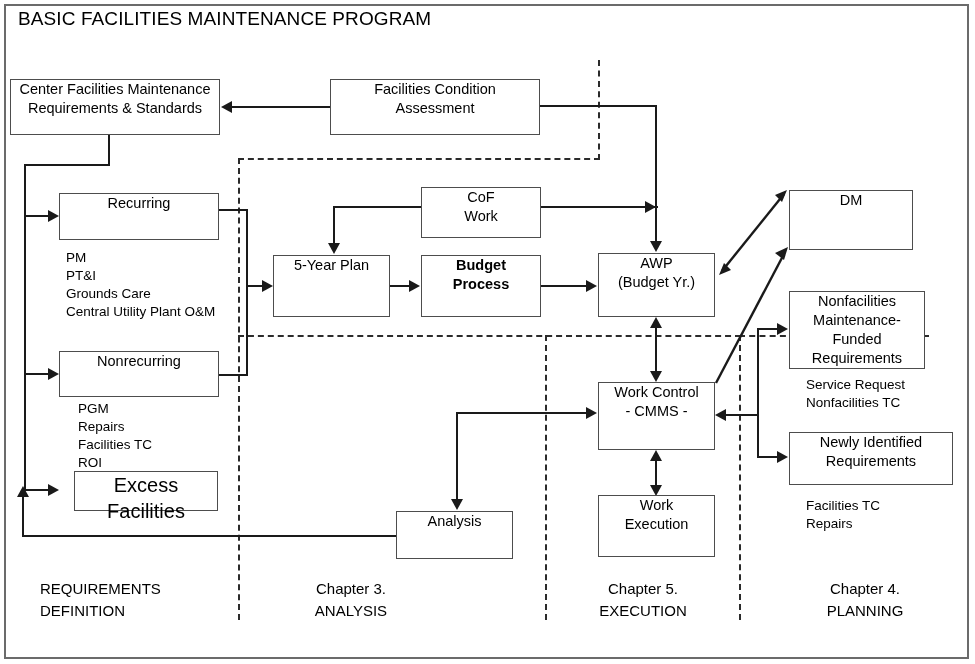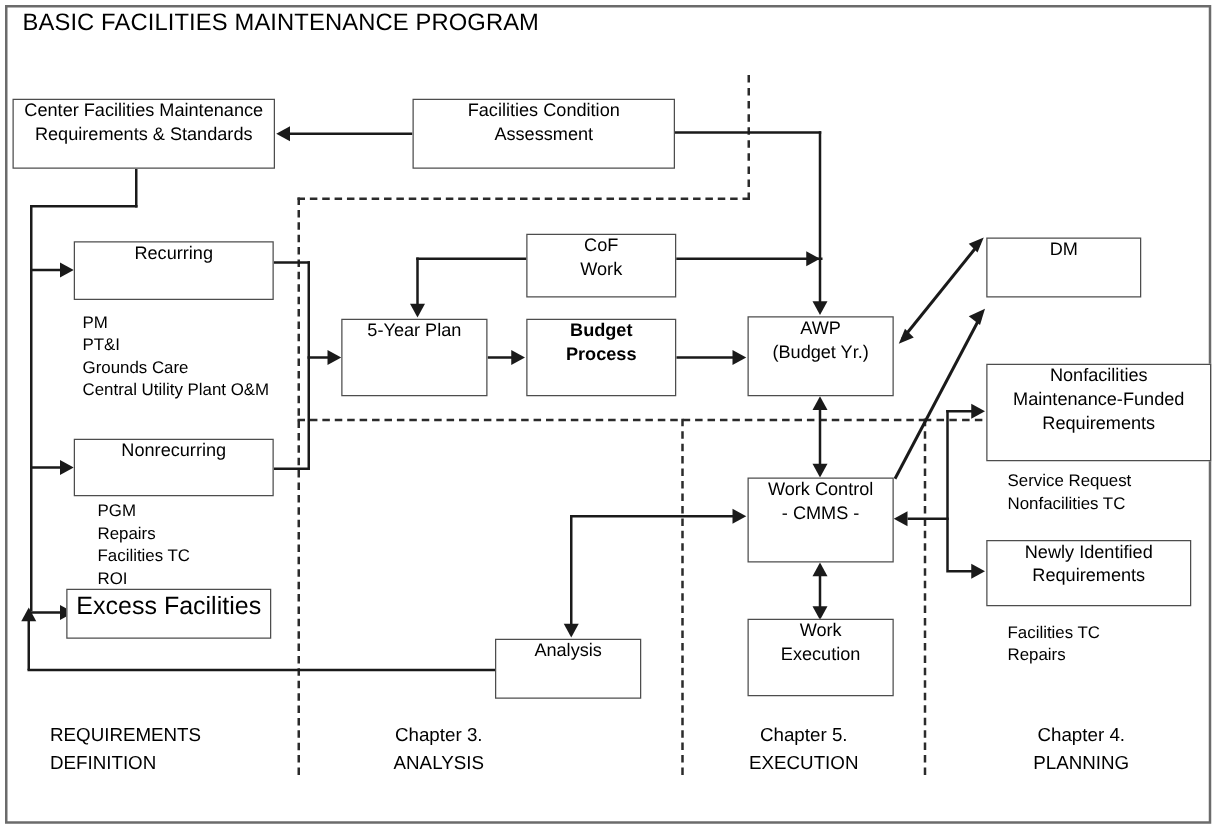--- a/index.html
+++ b/index.html
@@ -159,57 +159,57 @@
   </div>
 
   <div class="box" style="left:59px; top:193px; width:160px; height:47px;">
     <span class="lines">Recurring</span>
   </div>
 
   <div class="box" style="left:59px; top:351px; width:160px; height:46px;">
     <span class="lines">Nonrecurring</span>
   </div>
 
-  <div class="box big" style="left:53px; top:471px; width:164px; height:40px;">
+  <div class="box big" style="left:74px; top:471px; width:144px; height:40px;">
     <span class="lines">Excess Facilities</span>
   </div>
 
   <div class="box" style="left:421px; top:187px; width:120px; height:51px;">
     <span class="lines">CoF<br>Work</span>
   </div>
 
   <div class="box" style="left:273px; top:255px; width:117px; height:62px;">
     <span class="lines">5-Year Plan</span>
   </div>
 
   <div class="box" style="left:421px; top:255px; width:120px; height:62px;font-weight:bold;">
     <span class="lines">Budget<br>Process</span>
   </div>
 
   <div class="box" style="left:598px; top:253px; width:117px; height:64px;">
     <span class="lines">AWP<br>(Budget Yr.)</span>
   </div>
 
-  <div class="box" style="left:789px; top:190px; width:124px; height:48px;">
+  <div class="box" style="left:789px; top:190px; width:124px; height:60px;">
     <span class="lines">DM</span>
   </div>
 
   <div class="box" style="left:598px; top:382px; width:117px; height:68px;">
     <span class="lines">Work Control<br>- CMMS -</span>
   </div>
 
   <div class="box" style="left:598px; top:495px; width:117px; height:62px;">
     <span class="lines">Work<br>Execution</span>
   </div>
 
   <div class="box" style="left:396px; top:511px; width:117px; height:48px;">
     <span class="lines">Analysis</span>
   </div>
 
-  <div class="box" style="left:789px; top:291px; width:180px; height:78px;">
+  <div class="box" style="left:789px; top:291px; width:136px; height:78px;">
     <span class="lines">Nonfacilities<br>Maintenance-Funded<br>Requirements</span>
   </div>
 
   <div class="box" style="left:789px; top:432px; width:164px; height:53px;">
     <span class="lines">Newly Identified<br>Requirements</span>
   </div>
 
   <div class="annot" style="left:66px; top:249px;">PM<br>PT&amp;I<br>Grounds Care<br>Central Utility Plant O&amp;M</div>
   <div class="annot" style="left:78px; top:400px;">PGM<br>Repairs<br>Facilities TC<br>ROI</div>
   <div class="annot" style="left:806px; top:376px;">Service Request<br>Nonfacilities TC</div>

